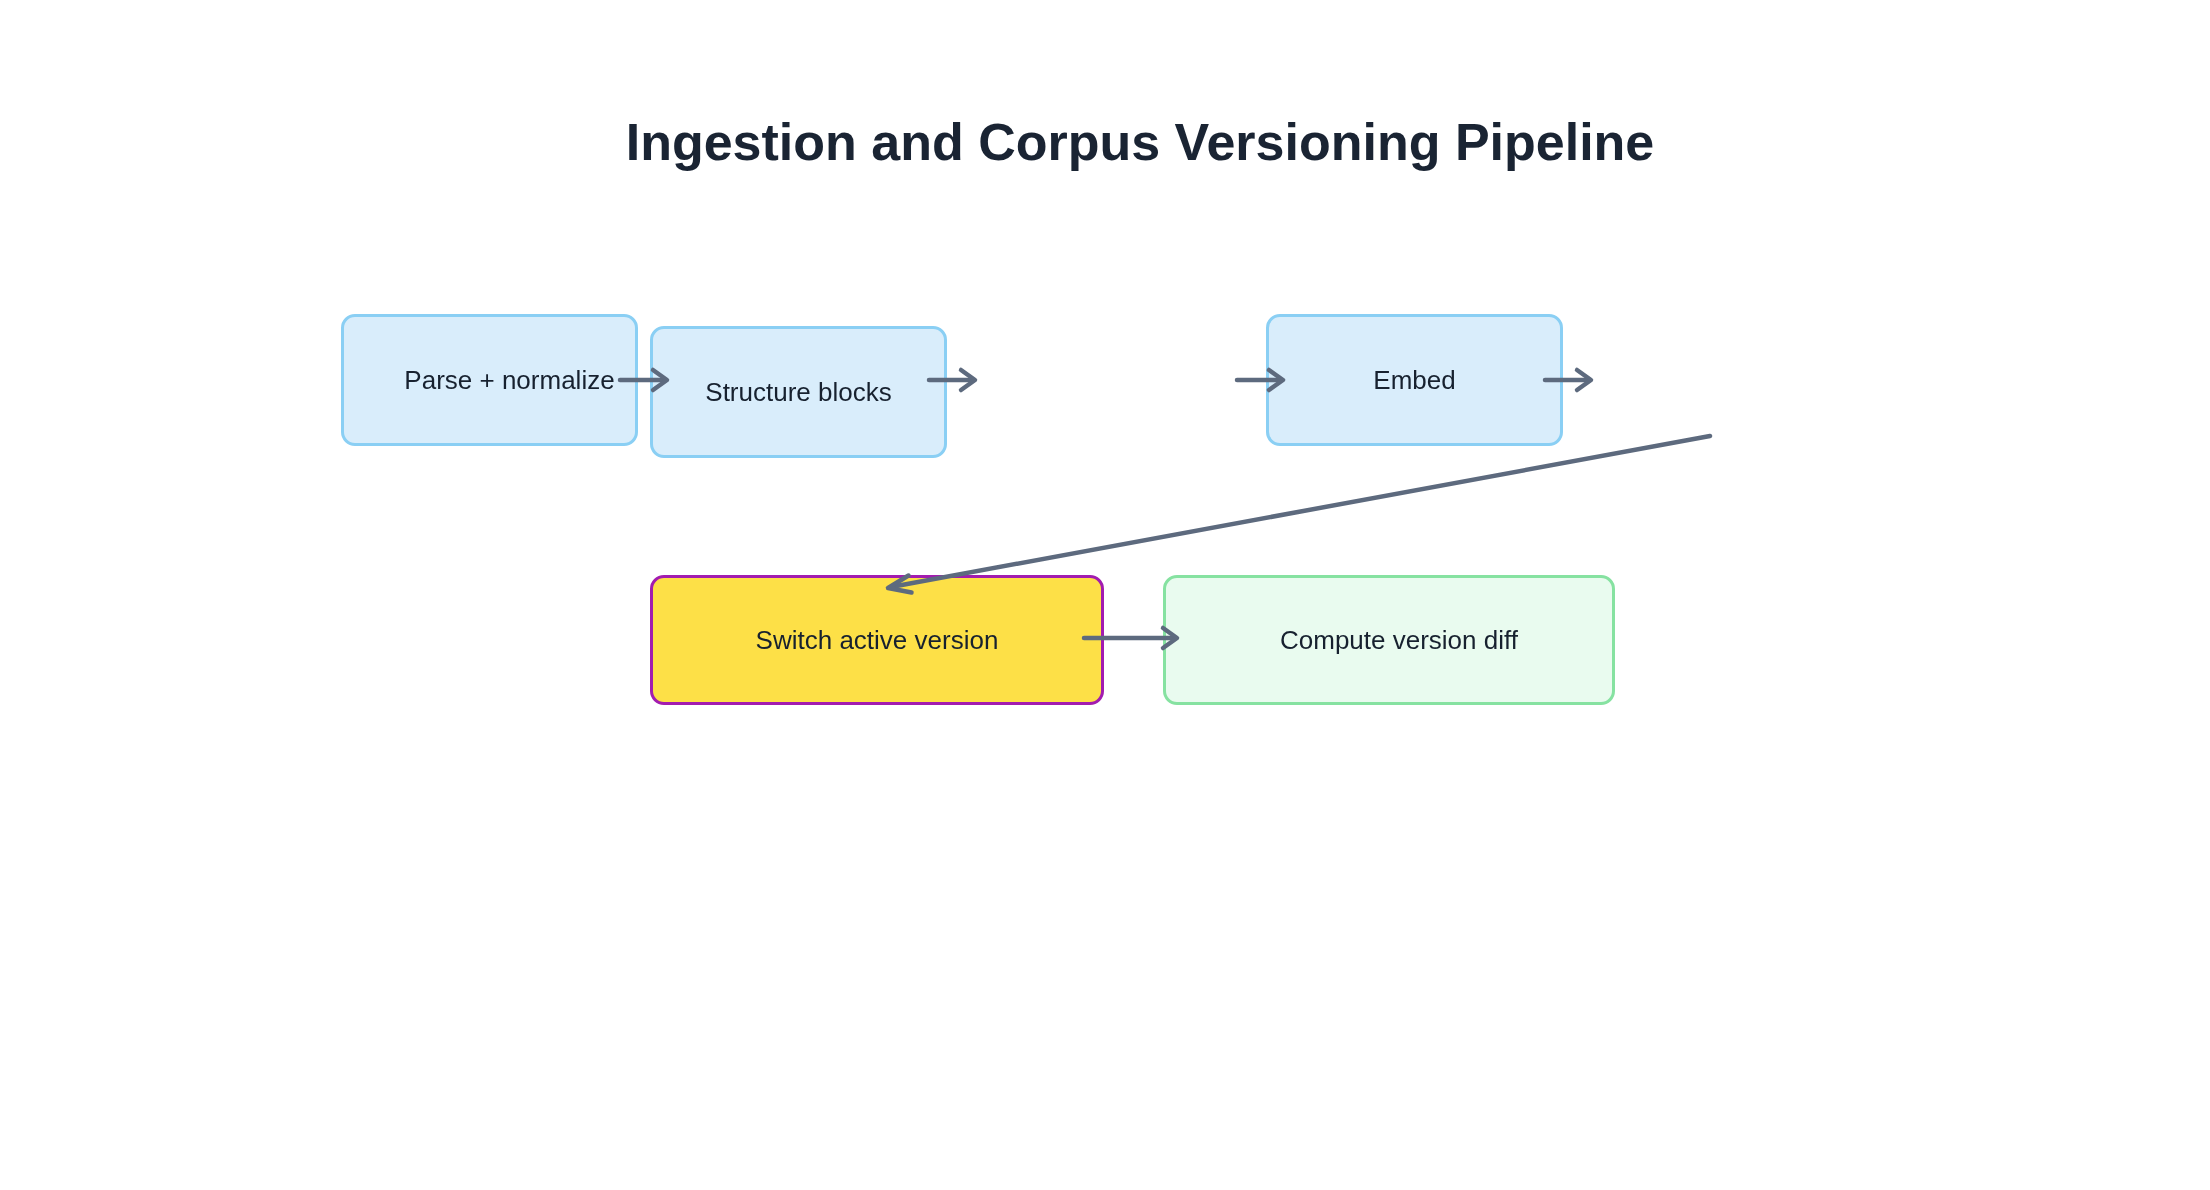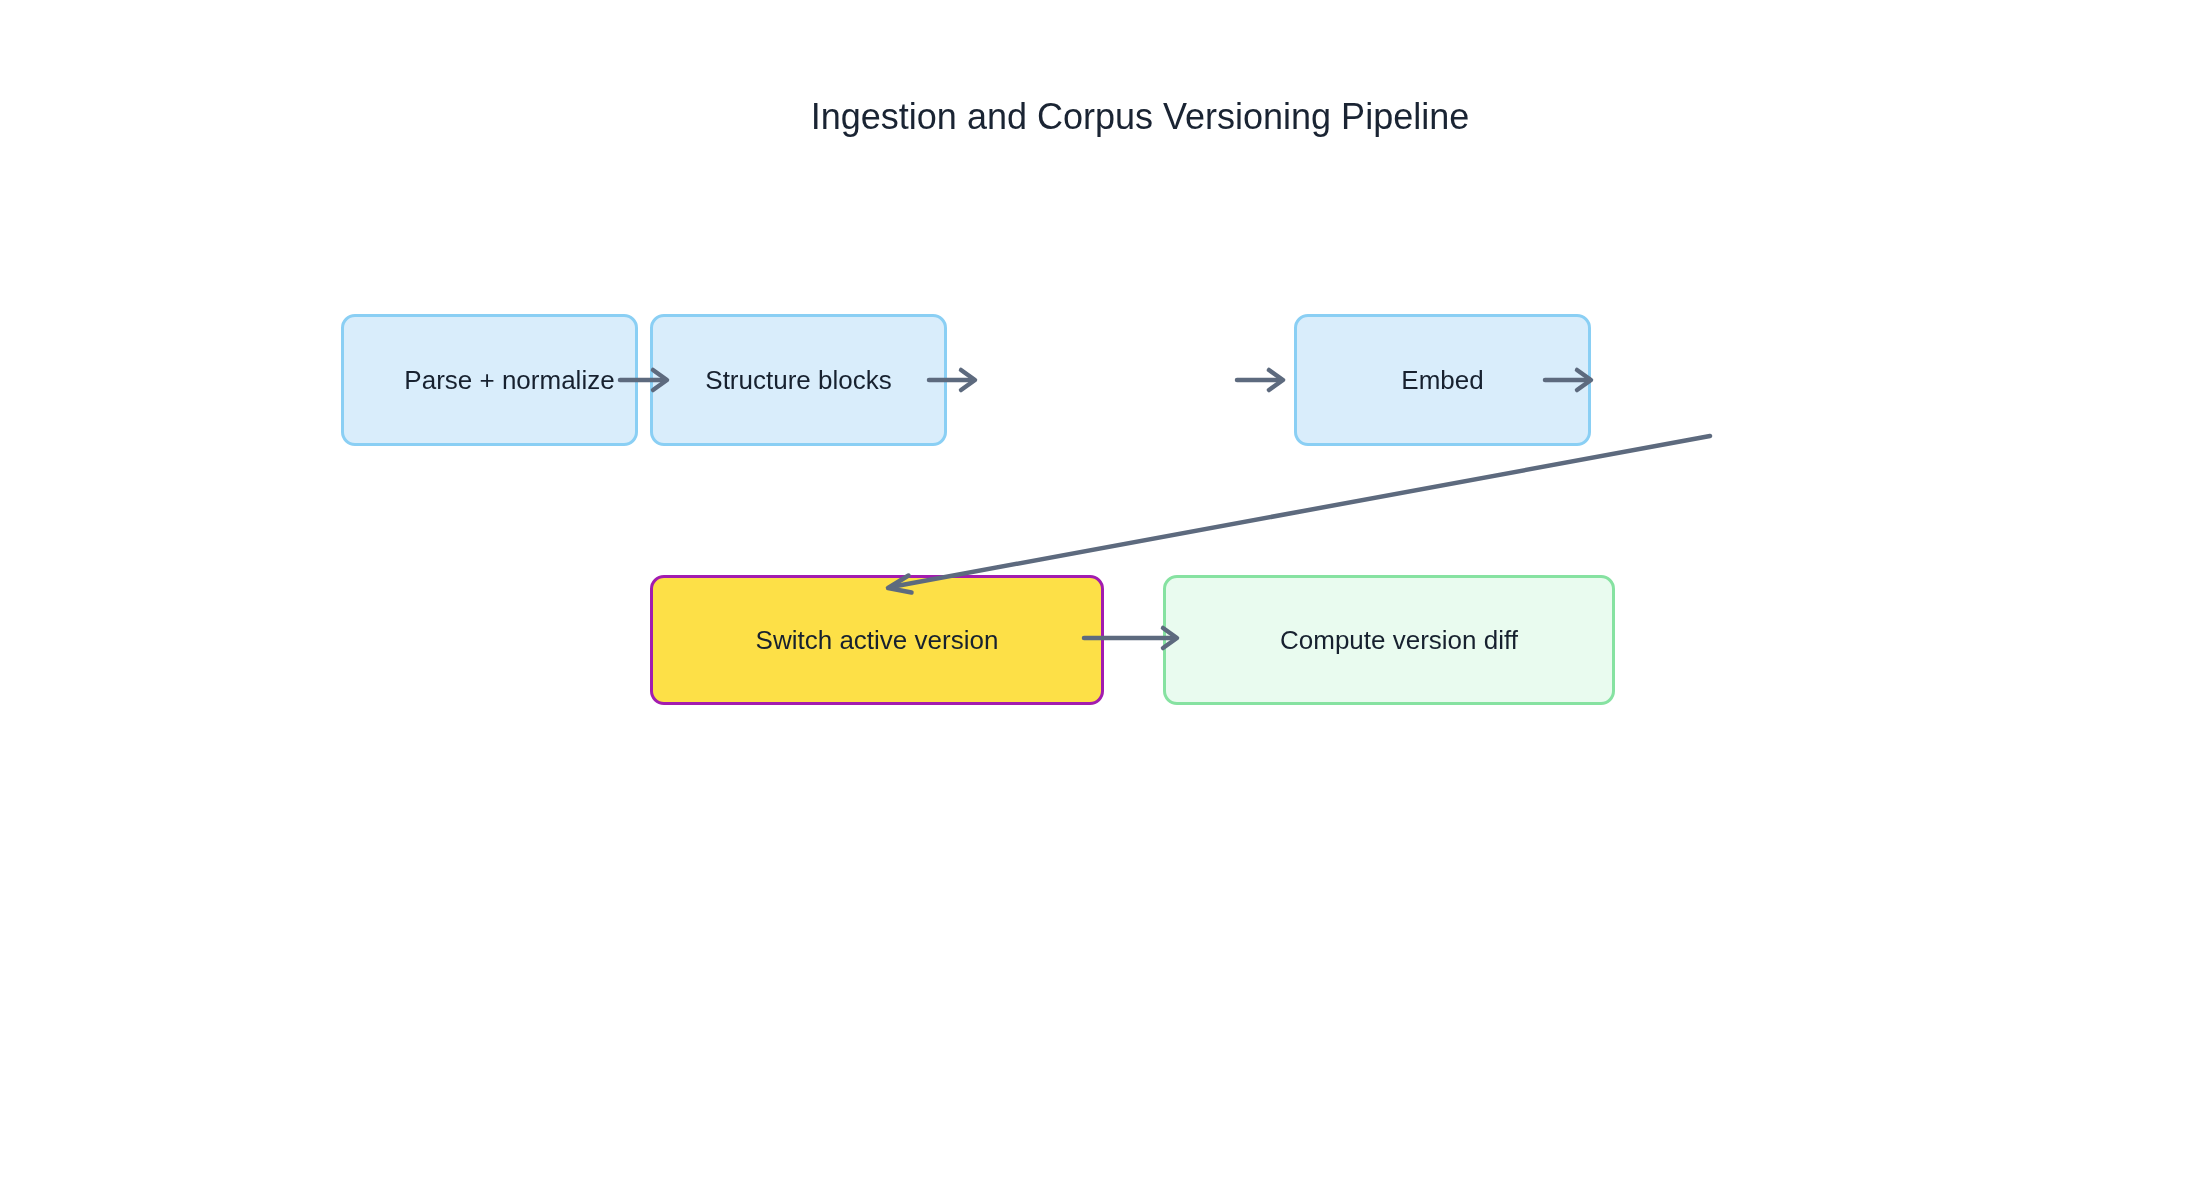--- a/index.html
+++ b/index.html
@@ -9,24 +9,24 @@
     width: 2210px; height: 1190px;
     position: relative; overflow: hidden;
   }
   .canvas {
     position: absolute; left: 0; top: 0;
     width: 2210px; height: 1190px;
     background: #ffffff;
   }
   .diagram-title {
     position: absolute;
-    left: 1140px; top: 96px;
+    left: 1140px; top: 112px;
     transform: translateX(-50%);
-    font-size: 36px;
-    font-weight: 400;
+    font-size: 52px;
+    font-weight: 700;
     color: #1a2433;
     white-space: nowrap;
   }
   .node {
     position: absolute;
     display: flex; align-items: center; justify-content: center;
     border-radius: 14px;
     font-size: 26px;
     color: #17212f;
     text-align: center;
@@ -60,26 +60,26 @@
 <body>
 
 <div class="canvas">
 
   <div class="diagram-title">Ingestion and Corpus Versioning Pipeline</div>
 
   <div class="node blue" style="left:341px;  top:314px; width:297px; height:132px;padding-left:40px;">
     <span>Parse + normalize</span>
   </div>
 
-  <div class="node blue" style="left:650px;  top:314px; width:297px; height:132px;">
+  <div class="node blue" style="left:650px;  top:326px; width:297px; height:132px;">
     <span>Structure blocks</span>
   </div>
 
 
-  <div class="node blue" style="left:1266px; top:314px; width:297px; height:132px;margin-left:28px;">
+  <div class="node blue" style="left:1266px; top:314px; width:297px; height:132px;">
     <span>Embed</span>
   </div>
 
 
   <div class="node orange" style="left:650px; top:575px; width:454px; height:130px;">
     <span>Switch active version</span>
   </div>
 
   <div class="node green" style="left:1163px; top:575px; width:452px; height:130px;padding-left:20px;">
     <span>Compute version diff</span>

